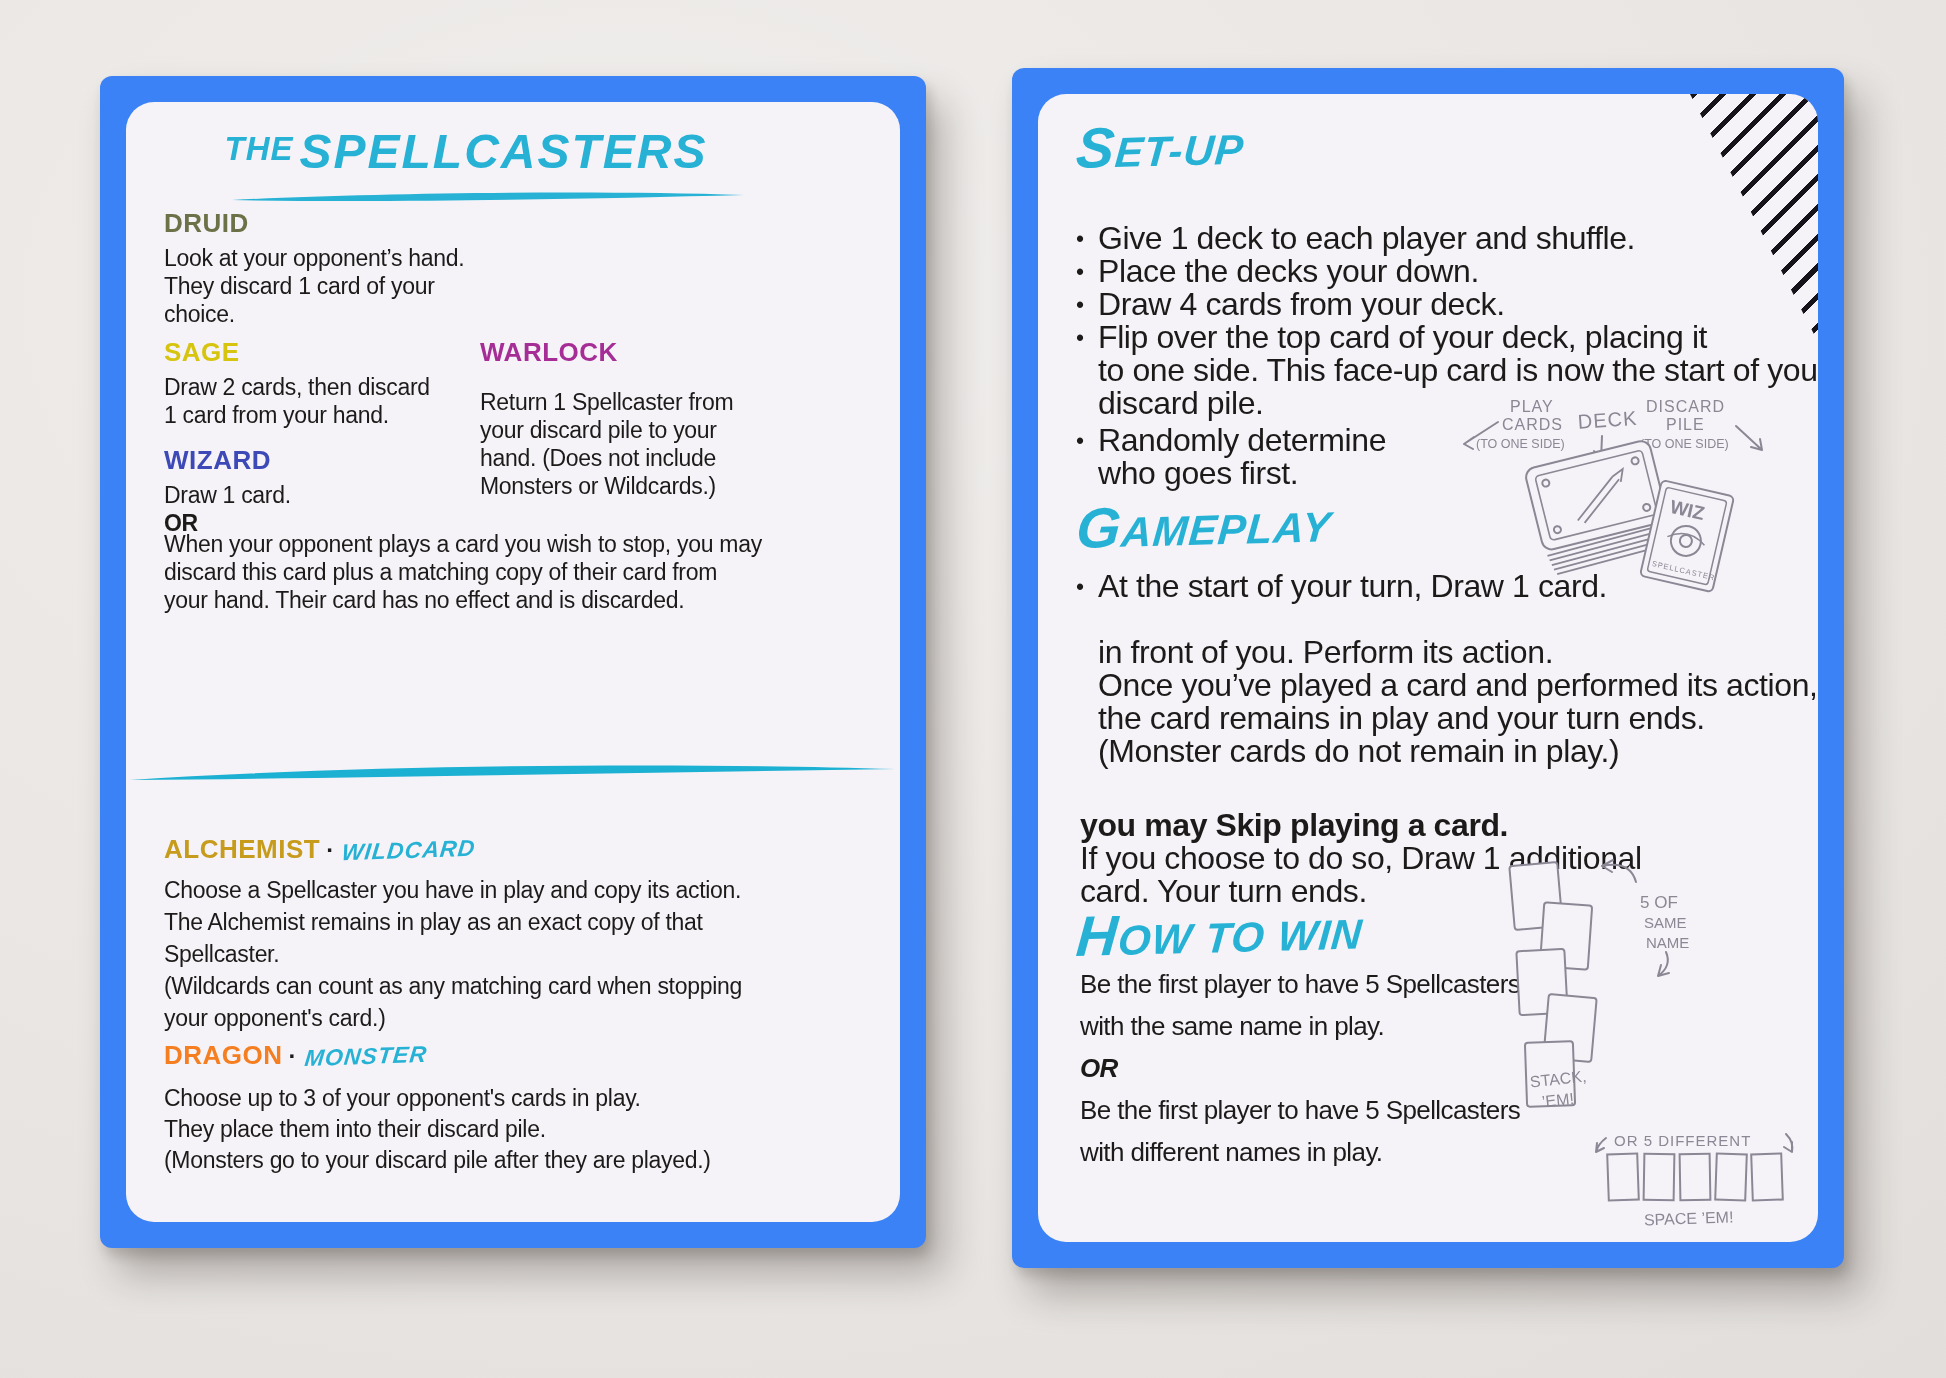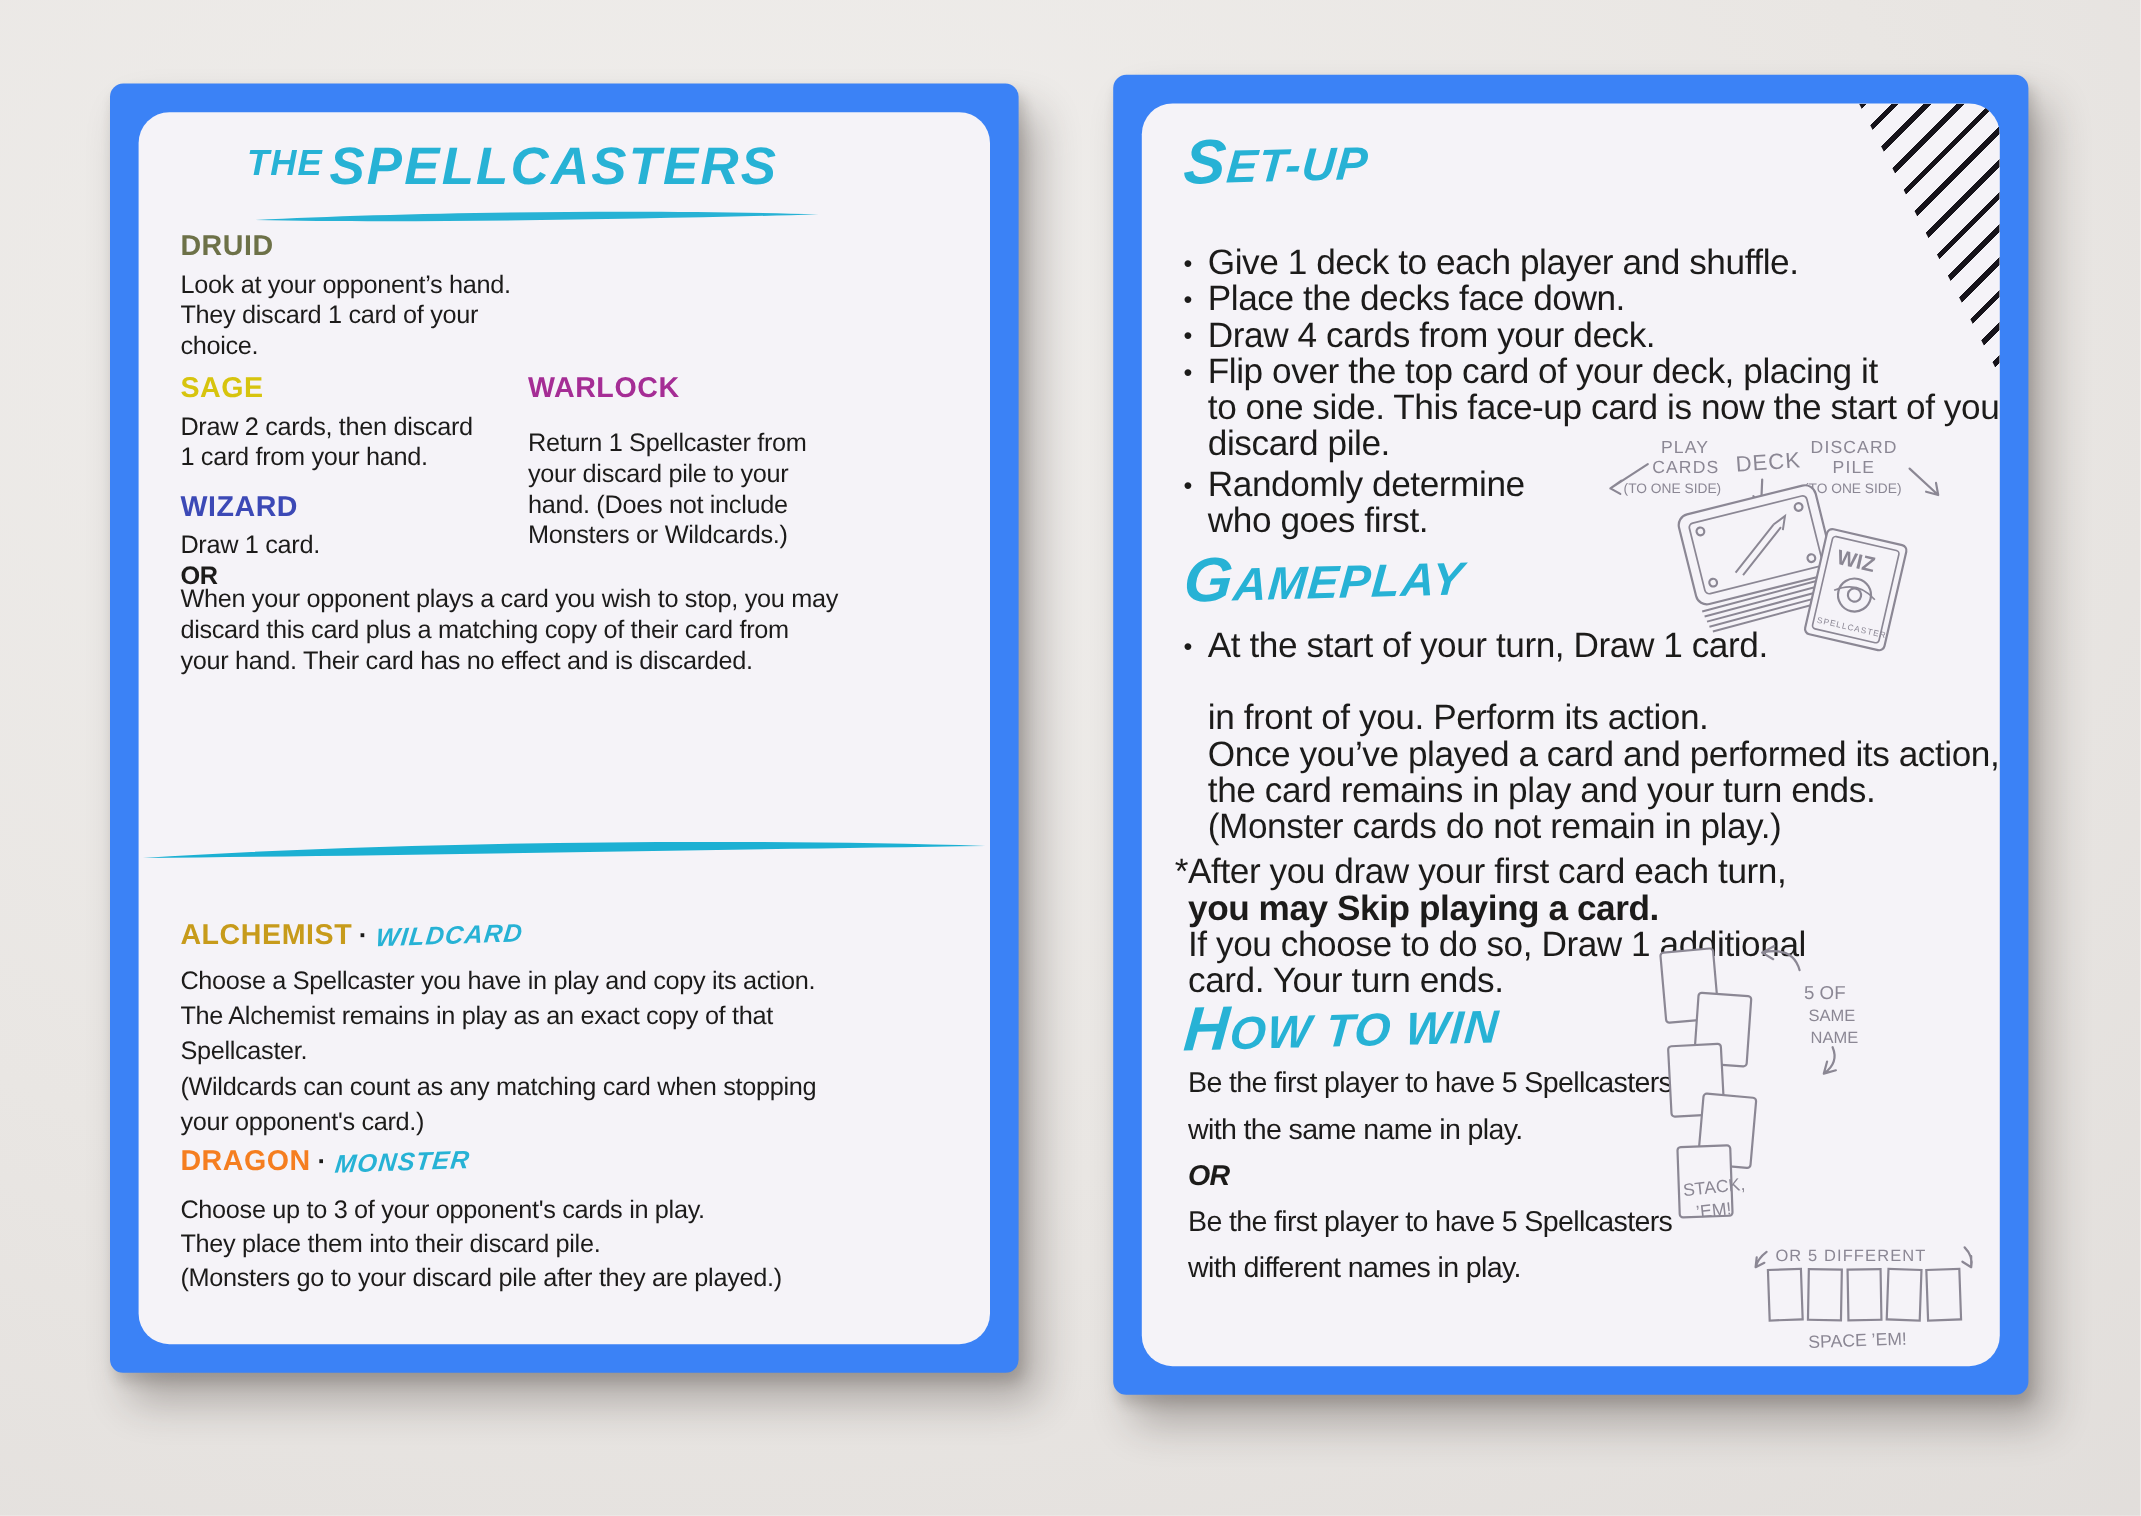--- a/index.html
+++ b/index.html
@@ -131,21 +131,21 @@
 </div>
 
 <div class="card" style="left:1012px;top:68px;width:832px;height:1200px;">
   <div class="face">
 
     <div class="hatch"></div>
 
     <div class="rhead marker" style="left:36px;top:22px;">SET-UP</div>
 
     <div class="rrow b" style="left:60px;top:128px;">Give 1 deck to each player and shuffle.</div>
-    <div class="rrow b" style="left:60px;top:161px;">Place the decks face down.</div>
+    <div class="rrow b" style="left:60px;top:161px;">Place the decks your down.</div>
     <div class="rrow b" style="left:60px;top:194px;">Draw 4 cards from your deck.</div>
     <div class="rrow b" style="left:60px;top:227px;">Flip over the top card of your deck, placing it</div>
     <div class="rrow" style="left:60px;top:260px;">to one side. This face-up card is now the start of your</div>
     <div class="rrow" style="left:60px;top:293px;">discard pile.</div>
     <div class="rrow b" style="left:60px;top:330px;">Randomly determine</div>
     <div class="rrow" style="left:60px;top:363px;">who goes first.</div>
 
     <svg class="abs" style="left:412px;top:290px;" width="356" height="266" viewBox="0 0 356 266">
       <g fill="none" stroke="#8b8794" stroke-width="2" stroke-linecap="round">
         <path d="M48 38 L14 60 M14 60 l10 -7 M14 60 l9 5"></path>
@@ -183,21 +183,20 @@
     </svg>
 
     <div class="rhead marker" style="left:36px;top:402px;">GAMEPLAY</div>
 
     <div class="rrow b" style="left:60px;top:476px;">At the start of your turn, Draw 1 card.</div>
     <div class="rrow" style="left:60px;top:542px;">in front of you. Perform its action.</div>
     <div class="rrow" style="left:60px;top:575px;">Once you’ve played a card and performed its action,</div>
     <div class="rrow" style="left:60px;top:608px;">the card remains in play and your turn ends.</div>
     <div class="rrow" style="left:60px;top:641px;">(Monster cards do not remain in play.)</div>
 
-    <div class="rrow" style="left:30px;top:682px;">*After you draw your first card each turn,</div>
     <div class="rrow" style="left:42px;top:715px;font-weight:bold;">you may Skip playing a card.</div>
     <div class="rrow" style="left:42px;top:748px;">If you choose to do so, Draw 1 additional</div>
     <div class="rrow" style="left:42px;top:781px;text-align:center;">card. Your turn ends.</div>
 
     <div class="rhead marker" style="left:36px;top:810px;">HOW TO WIN</div>
 
     <div class="rrow wrow" style="left:42px;top:874px;">Be the first player to have 5 Spellcasters</div>
     <div class="rrow wrow" style="left:42px;top:916px;">with the same name in play.</div>
     <div class="rrow wrow wor" style="left:42px;top:958px;">OR</div>
     <div class="rrow wrow" style="left:42px;top:1000px;">Be the first player to have 5 Spellcasters</div>

